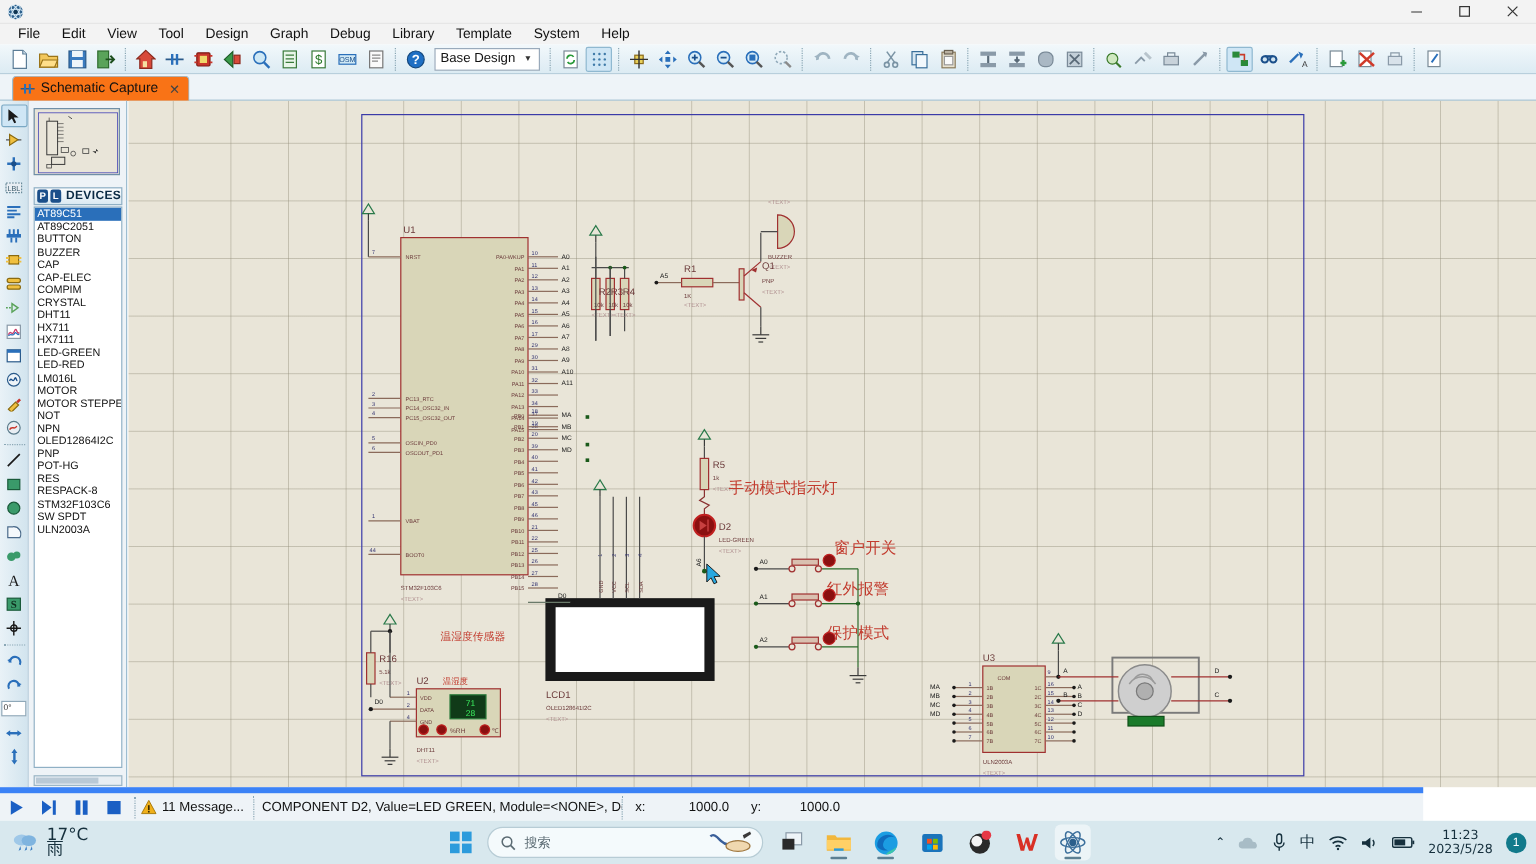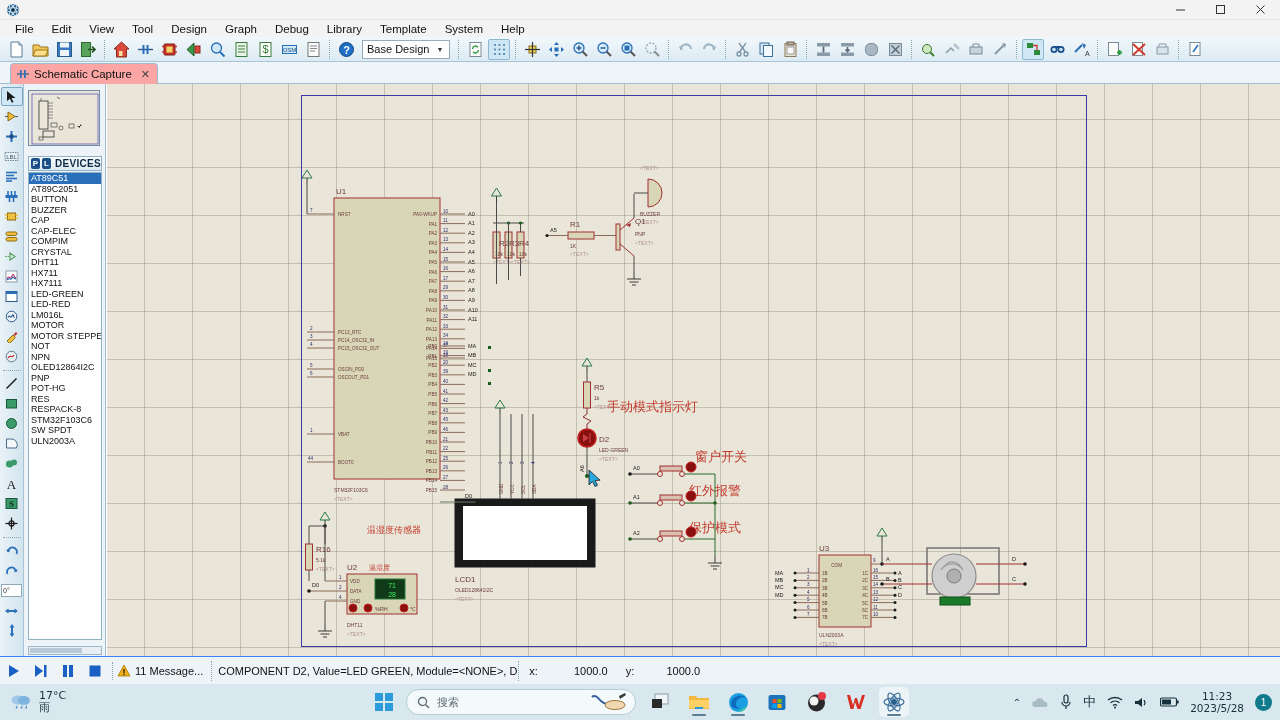--- a/index.html
+++ b/index.html
@@ -56,21 +56,21 @@
     font-size: 7px; color: #333;
   }
 
   
   .tabbar {
     position: absolute; top: 62px; left: 0; width: 1280px; height: 22px;
     background: #eef4f8; border-bottom: 1px solid #9dbdd0;
   }
   .tab {
     position: absolute; left: 10px; top: 1px; height: 21px;
-    background: #fca5a5; border: 1px solid #9dbdd0; border-bottom: none;
+    background: #f97316; border: 1px solid #9dbdd0; border-bottom: none;
     border-radius: 4px 4px 0 0; display: flex; align-items: center;
     padding: 0 7px 0 6px; font-size: 11.5px; color: #111;
   }
   .tab .tico { margin-right: 5px; display: flex; }
   .tab .tclose { margin-left: 9px; font-size: 11px; color: #444; }
 
   
   .lefttools {
     position: absolute; top: 84px; left: 0; width: 24px; height: 572px;
     background: linear-gradient(90deg,#e9f2f7 0%,#d2e4ee 100%);
@@ -141,42 +141,42 @@
   .cn { fill: #c23b2e; font-family: "DejaVu Sans", sans-serif; }
   .pinlbl { font-size: 4.6px; fill: #6b3a3a; }
   .pinnum { font-size: 4.6px; fill: #2e2e6e; }
   .netlbl { font-size: 5.5px; fill: #1a1a1a; }
   .reflbl { font-size: 8px; fill: #6b3a3a; }
   .vallbl { font-size: 5px; fill: #6b3a3a; }
   .texttag { font-size: 5px; fill: #b09090; }
 
   
   .statusbar {
-    position: absolute; top: 656px; left: 0; width: 1280px; height: 28px;
-    background: #eef3f7; border-top: 1px solid #3b82f6;
+    position: absolute; top: 656px; left: 0; width: 1186px; height: 28px;
+    background: #eef3f7; border-top: 5px solid #3b82f6;
     display: flex; align-items: center;
   }
   .anim-btn { width: 27px; height: 26px; display: flex; align-items: center; justify-content: center; }
   .st-sep { width: 1px; height: 18px; border-left: 1px dotted #8aa7b5; margin: 0 4px; }
   .st-msg { font-size: 11px; color: #111; display: flex; align-items: center; }
   .st-field {
     height: 20px; border-left: 1px dotted #8aa7b5; border-right: 1px dotted #8aa7b5;
     display: flex; align-items: center; padding: 0 6px; font-size: 11px; color: #111;
     white-space: nowrap; overflow: hidden;
   }
   .st-coord { font-size: 11px; color: #111; padding-left: 10px; white-space: nowrap; }
 
   
   .taskbar {
     position: absolute; top: 684px; left: 0; width: 1280px; height: 36px;
     background: #d8e8ee;
     display: flex; align-items: center;
   }
   .weather { display: flex; align-items: center; margin-left: 10px; }
-  .weather-txt { margin-left: 7px; font-size: 11px; line-height: 12px; color: #16303d;
+  .weather-txt { margin-left: 7px; font-size: 14px; line-height: 12px; color: #16303d;
                  font-family: "DejaVu Sans", sans-serif; }
   .tb-center { position: absolute; left: 50%; transform: translateX(-50%);
                display: flex; align-items: center; gap: 9px; }
   .winbtn { width: 26px; height: 26px; display: flex; align-items: center; justify-content: center; }
   .searchbox {
     width: 230px; height: 26px; background: #f4fafc; border: 1px solid #b7ccd5;
     border-radius: 13px; display: flex; align-items: center; padding-left: 10px;
     font-size: 11px; color: #5b6b73; position: relative; overflow: hidden;
   }
   .tapp { width: 30px; height: 30px; display: flex; align-items: center; justify-content: center;

